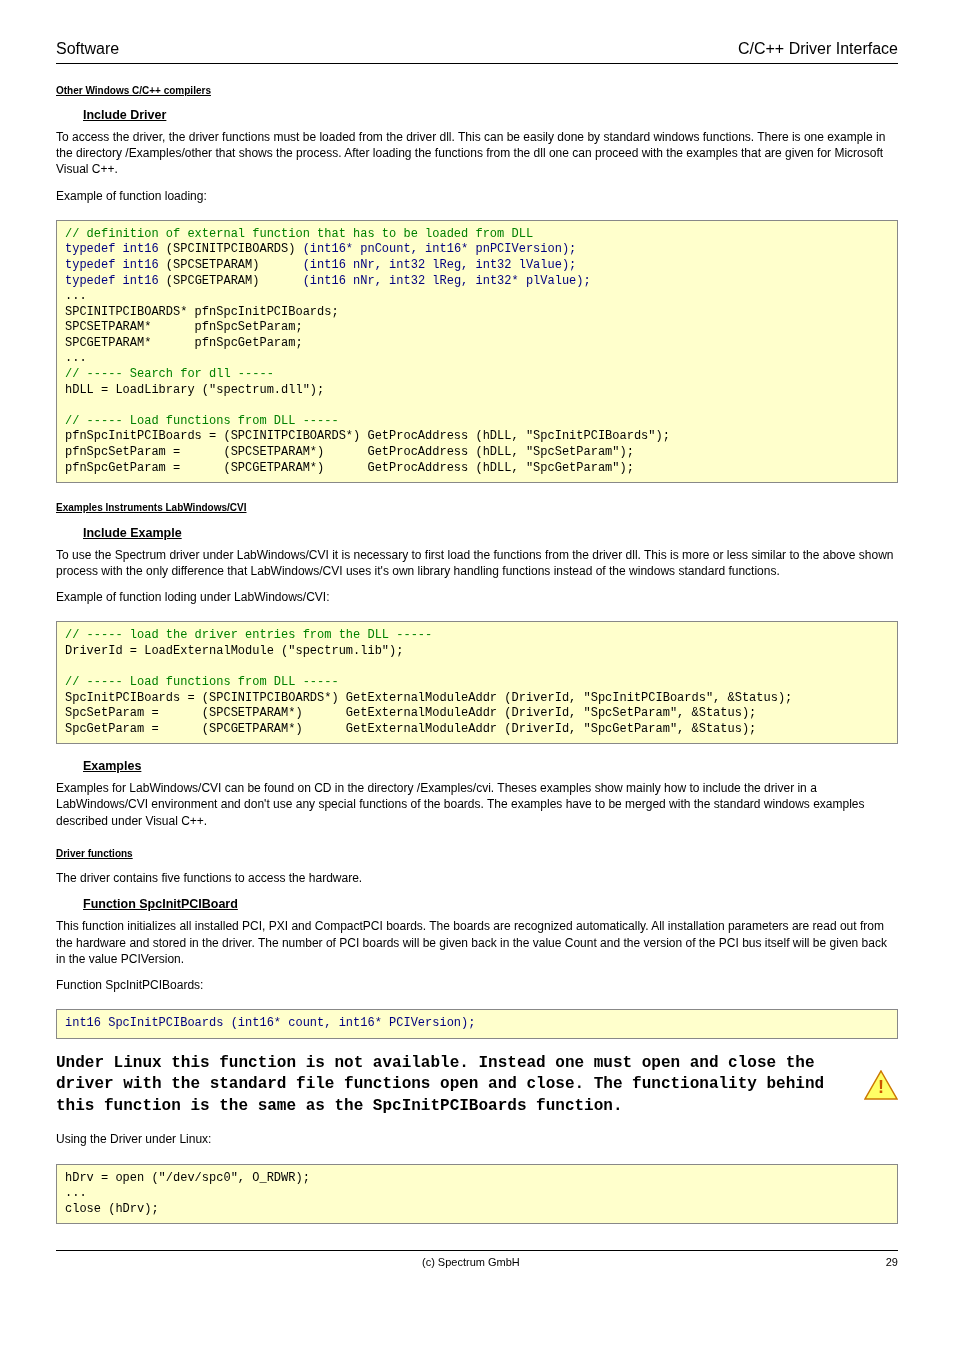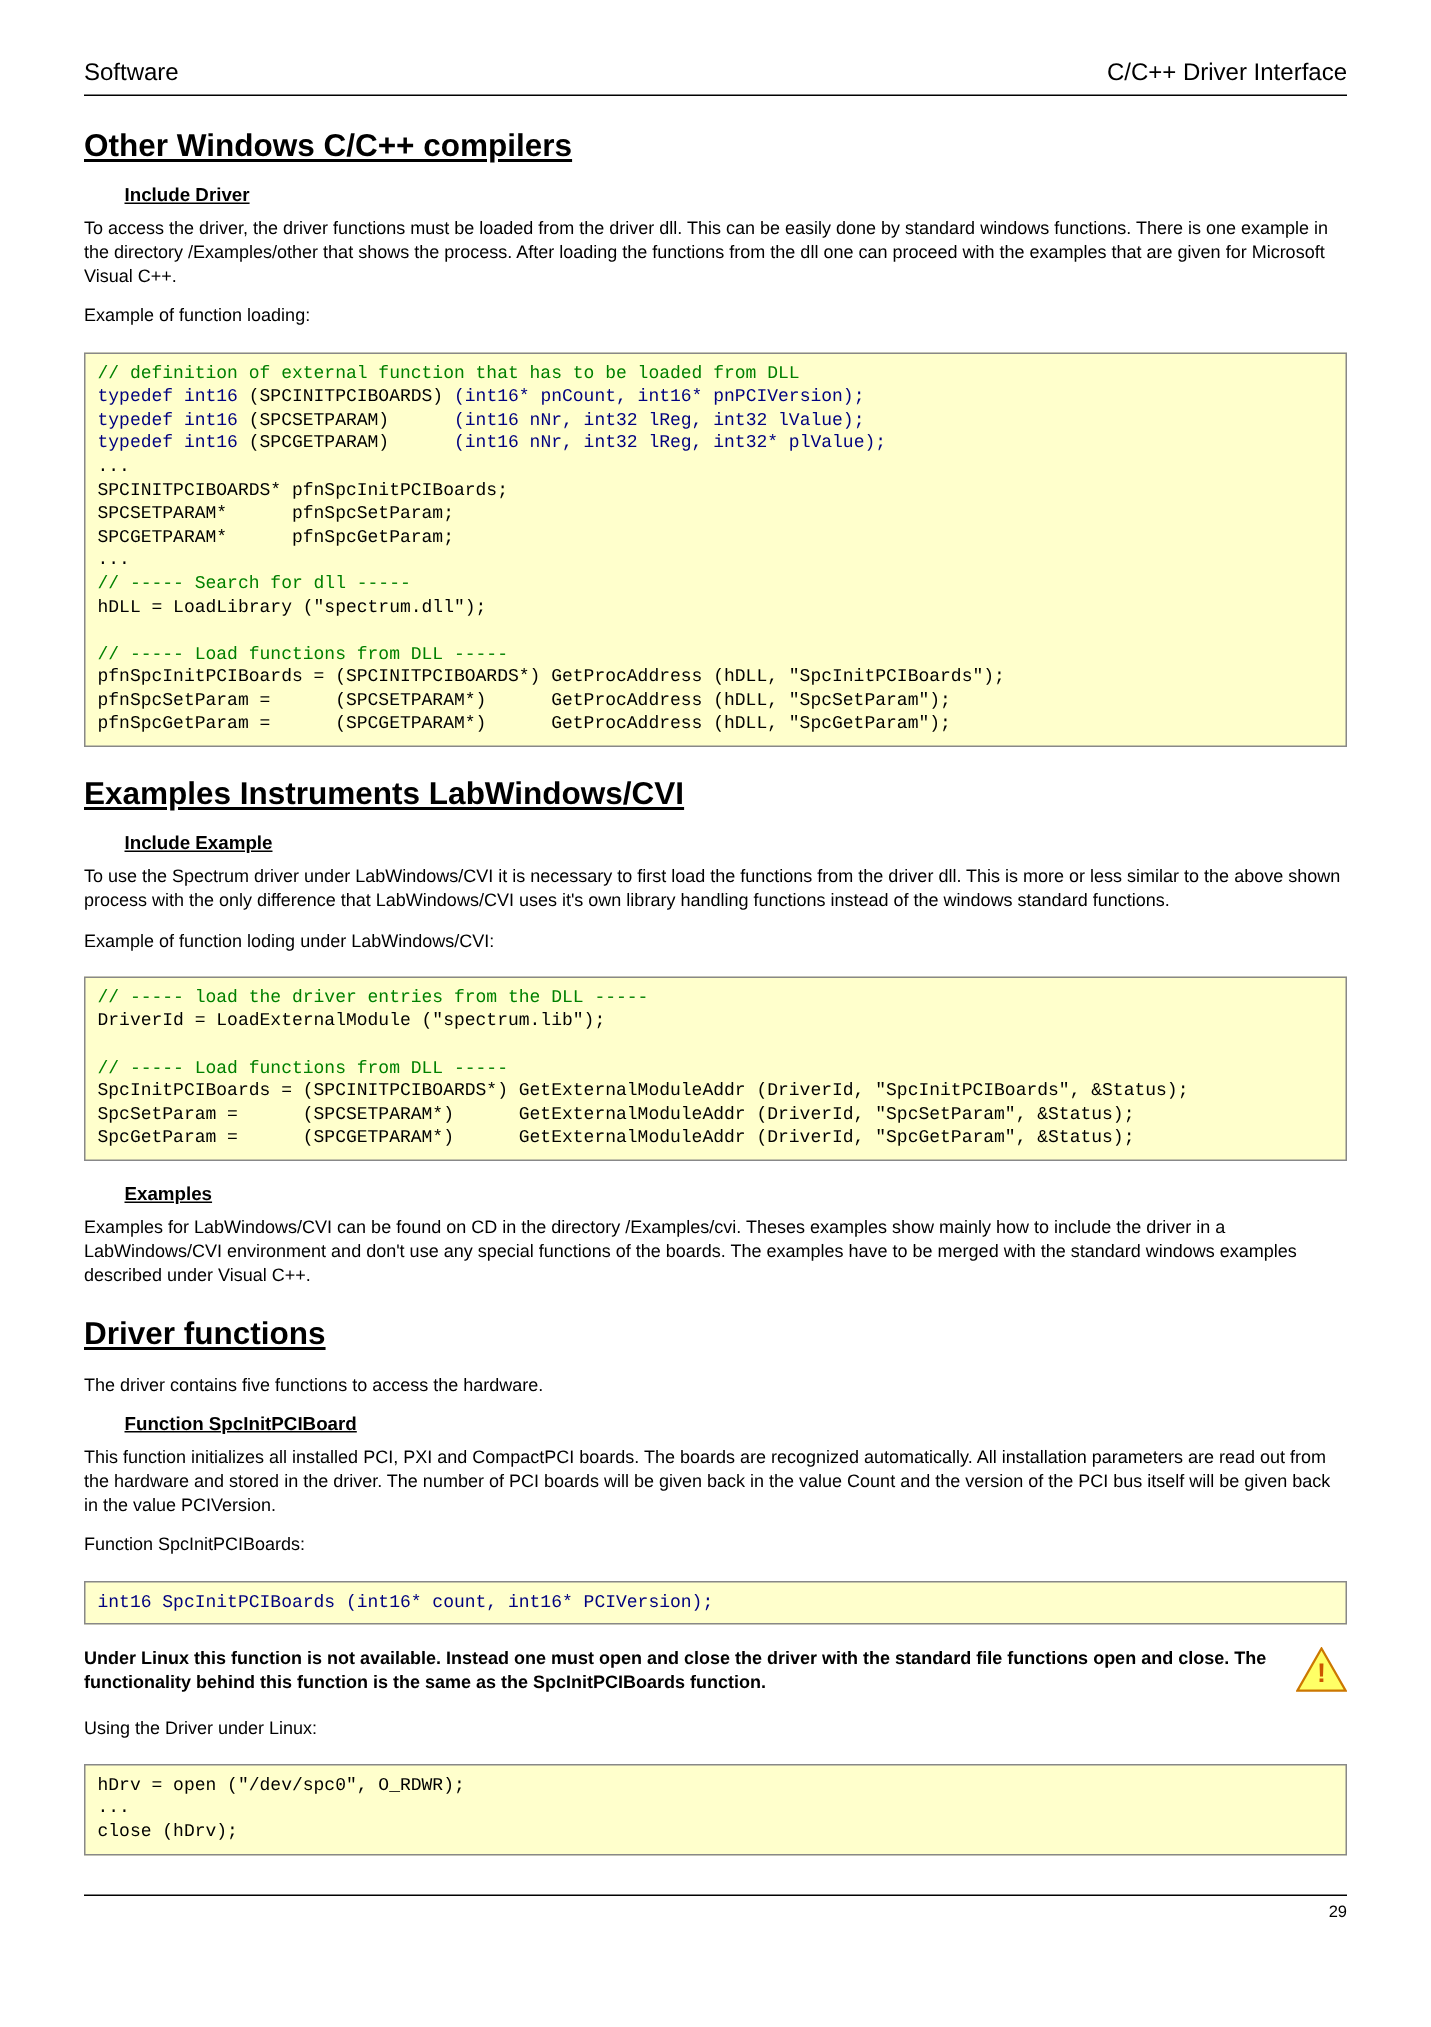--- a/index.html
+++ b/index.html
@@ -15,21 +15,21 @@
   }
   .header-row {
     display: flex;
     justify-content: space-between;
     font-size: 16px;
     padding-bottom: 3px;
     border-bottom: 1px solid #000;
     margin-bottom: 20px;
   }
   h2.section {
-    font-size: 21px;
+    font-size: 10px;
     font-weight: bold;
     text-decoration: underline;
     margin-top: 18px;
     margin-bottom: 10px;
   }
   h3.subsection {
     font-size: 12.5px;
     font-weight: bold;
     text-decoration: underline;
     margin-top: 10px;
@@ -49,21 +49,21 @@
     overflow-x: auto;
   }
   .cmt { color: #008000; }
   .kw  { color: #000080; }
   .warning-row {
     display: flex;
     align-items: center;
     gap: 8px;
     margin: 10px 0 14px 0;
   }
-  .warning-text { font-weight: bold; font-size: 12px; flex:1; }
+  .warning-text { font-weight: bold; font-size: 16px; flex:1;font-family:Liberation Mono, monospace; }
   .warning-icon { flex-shrink:0; }
   .footer {
     border-top: 1px solid #000;
     margin-top: 26px;
     padding-top: 4px;
     display: flex;
     justify-content: space-between;
     font-size: 11px;
   }
   .footer-center { text-align:center; flex:1; }
@@ -131,14 +131,15 @@
 </div>
 
 <p class="body">Using the Driver under Linux:</p>
 
 <pre class="code"><span>hDrv = open ("/dev/spc0", O_RDWR);</span>
 <span>...</span>
 <span>close (hDrv);</span></pre>
 
 <div class="footer">
   <span></span>
+  <span class="footer-center">(c) Spectrum GmbH</span>
   <span>29</span>
 </div>
 
 </body></html>

